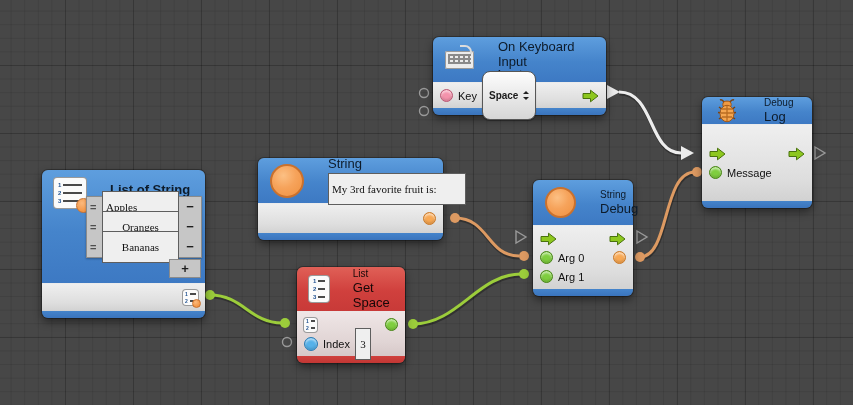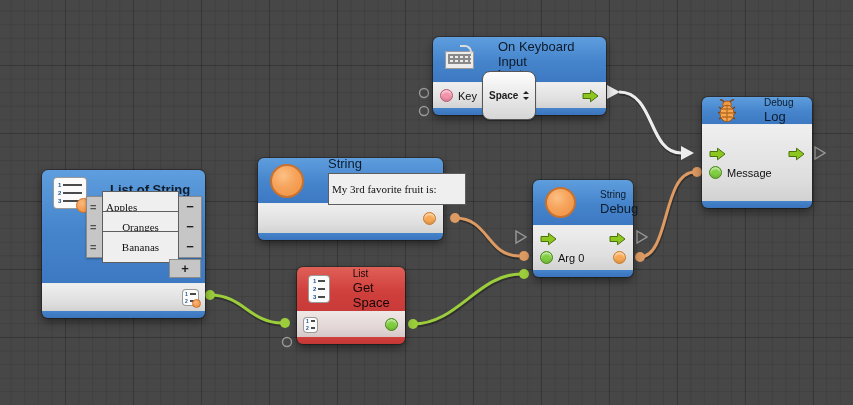--- a/index.html
+++ b/index.html
@@ -280,20 +280,25 @@
               <span class="dg" style="font-size:5px;">1</span>
               <span class="bar" style="height:1.5px;"></span>
             </span>
           <span class="ln">
               <span class="dg" style="font-size:5px;">2</span>
               <span class="bar" style="height:1.5px;"></span>
             </span>
         </span>
         <span class="port green push"></span>
       </div>
+      <div class="row">
+        <span class="port blue"></span>
+        <span>Index</span>
+        <input class="field" style="width: 16px; text-align: center;" value="3">
+      </div>
     </div>
     <div class="ftr red"></div>
   </div>
 
   <div class="node" style="left:533px;top:180px;width:100px;">
     <div class="hdr" style="height:45px;">
       <span class="big-circle" style="width:31px;height:31px;"></span>
       <span class="hdr-texts">
         <span class="surtitle">String</span>
         <span class="title-lg">Debug</span>
@@ -306,17 +311,21 @@
         </svg>
         <svg class="arrow" width="17" height="14" viewBox="0 0 17 14">
           <path d="M1 4.5 H8.5 V1.2 L16 7 L8.5 12.8 V9.5 H1 Z" fill="#8dc71e" stroke="#49720d"></path>
         </svg>
       </div>
       <div class="row">
         <span class="port green"></span>
         <span>Arg 0</span>
         <span class="port orange push"></span>
       </div>
+      <div class="row">
+        <span class="port green"></span>
+        <span>Arg 1</span>
+      </div>
     </div>
     <div class="ftr"></div>
   </div>
 
 </div>
 
 </body></html>

